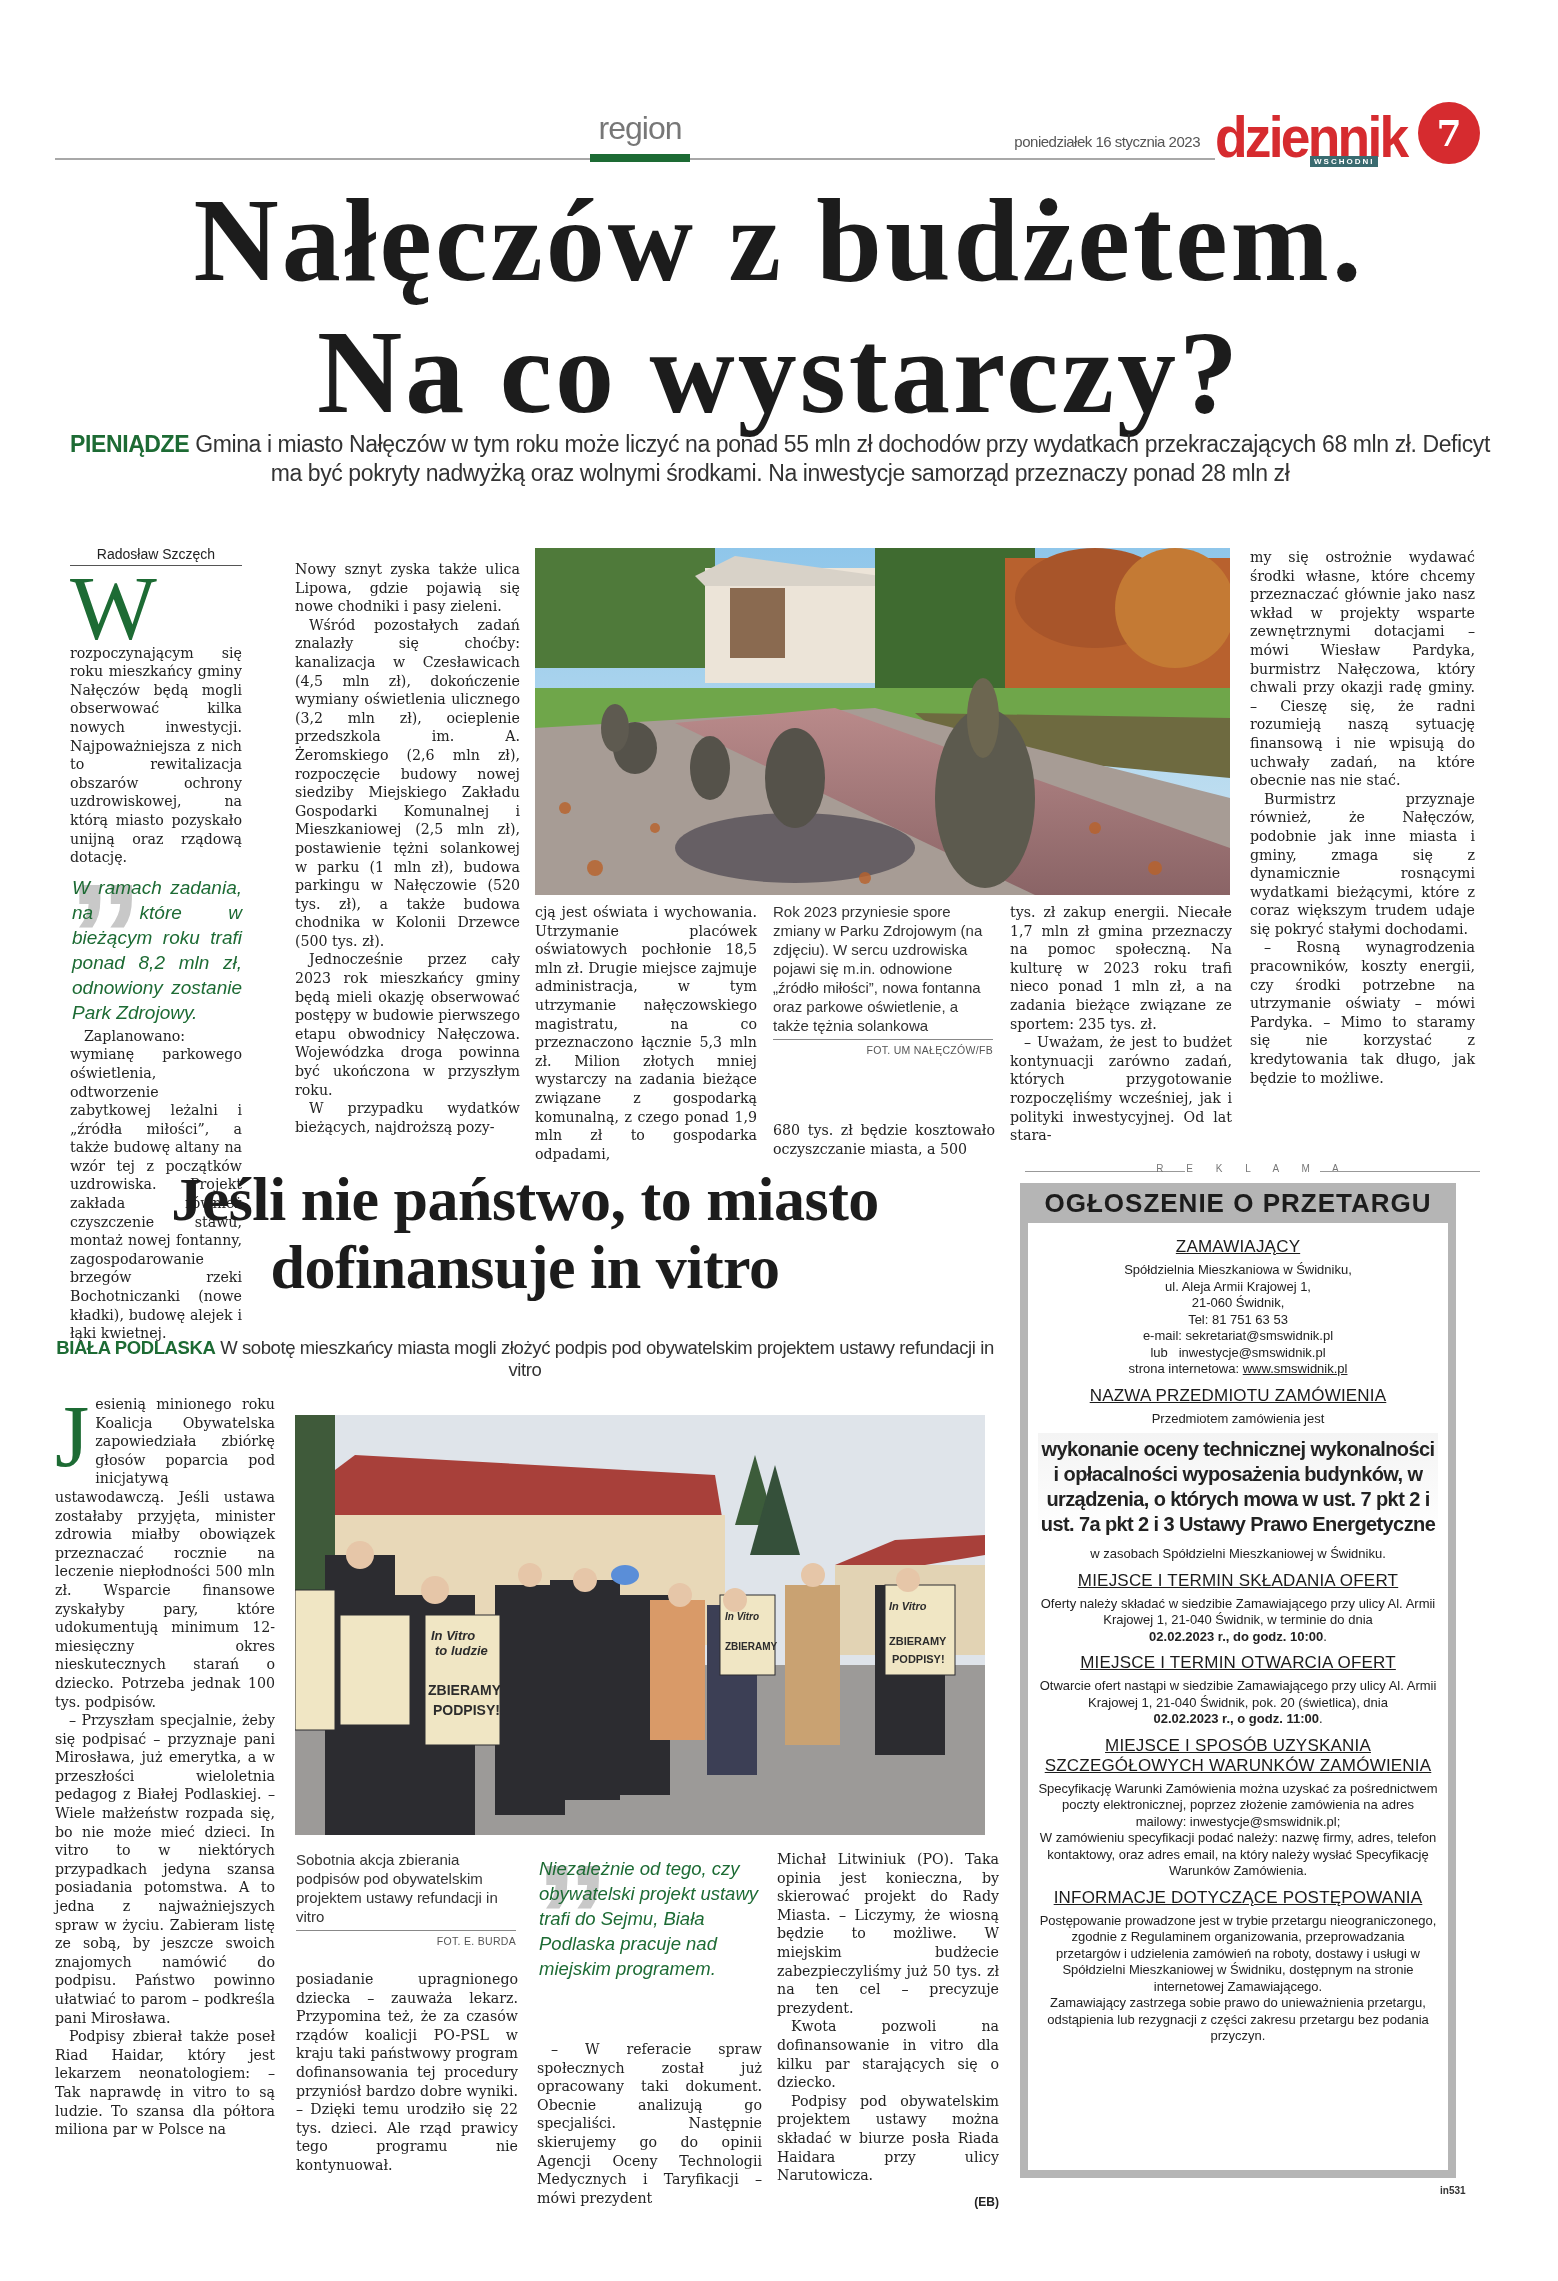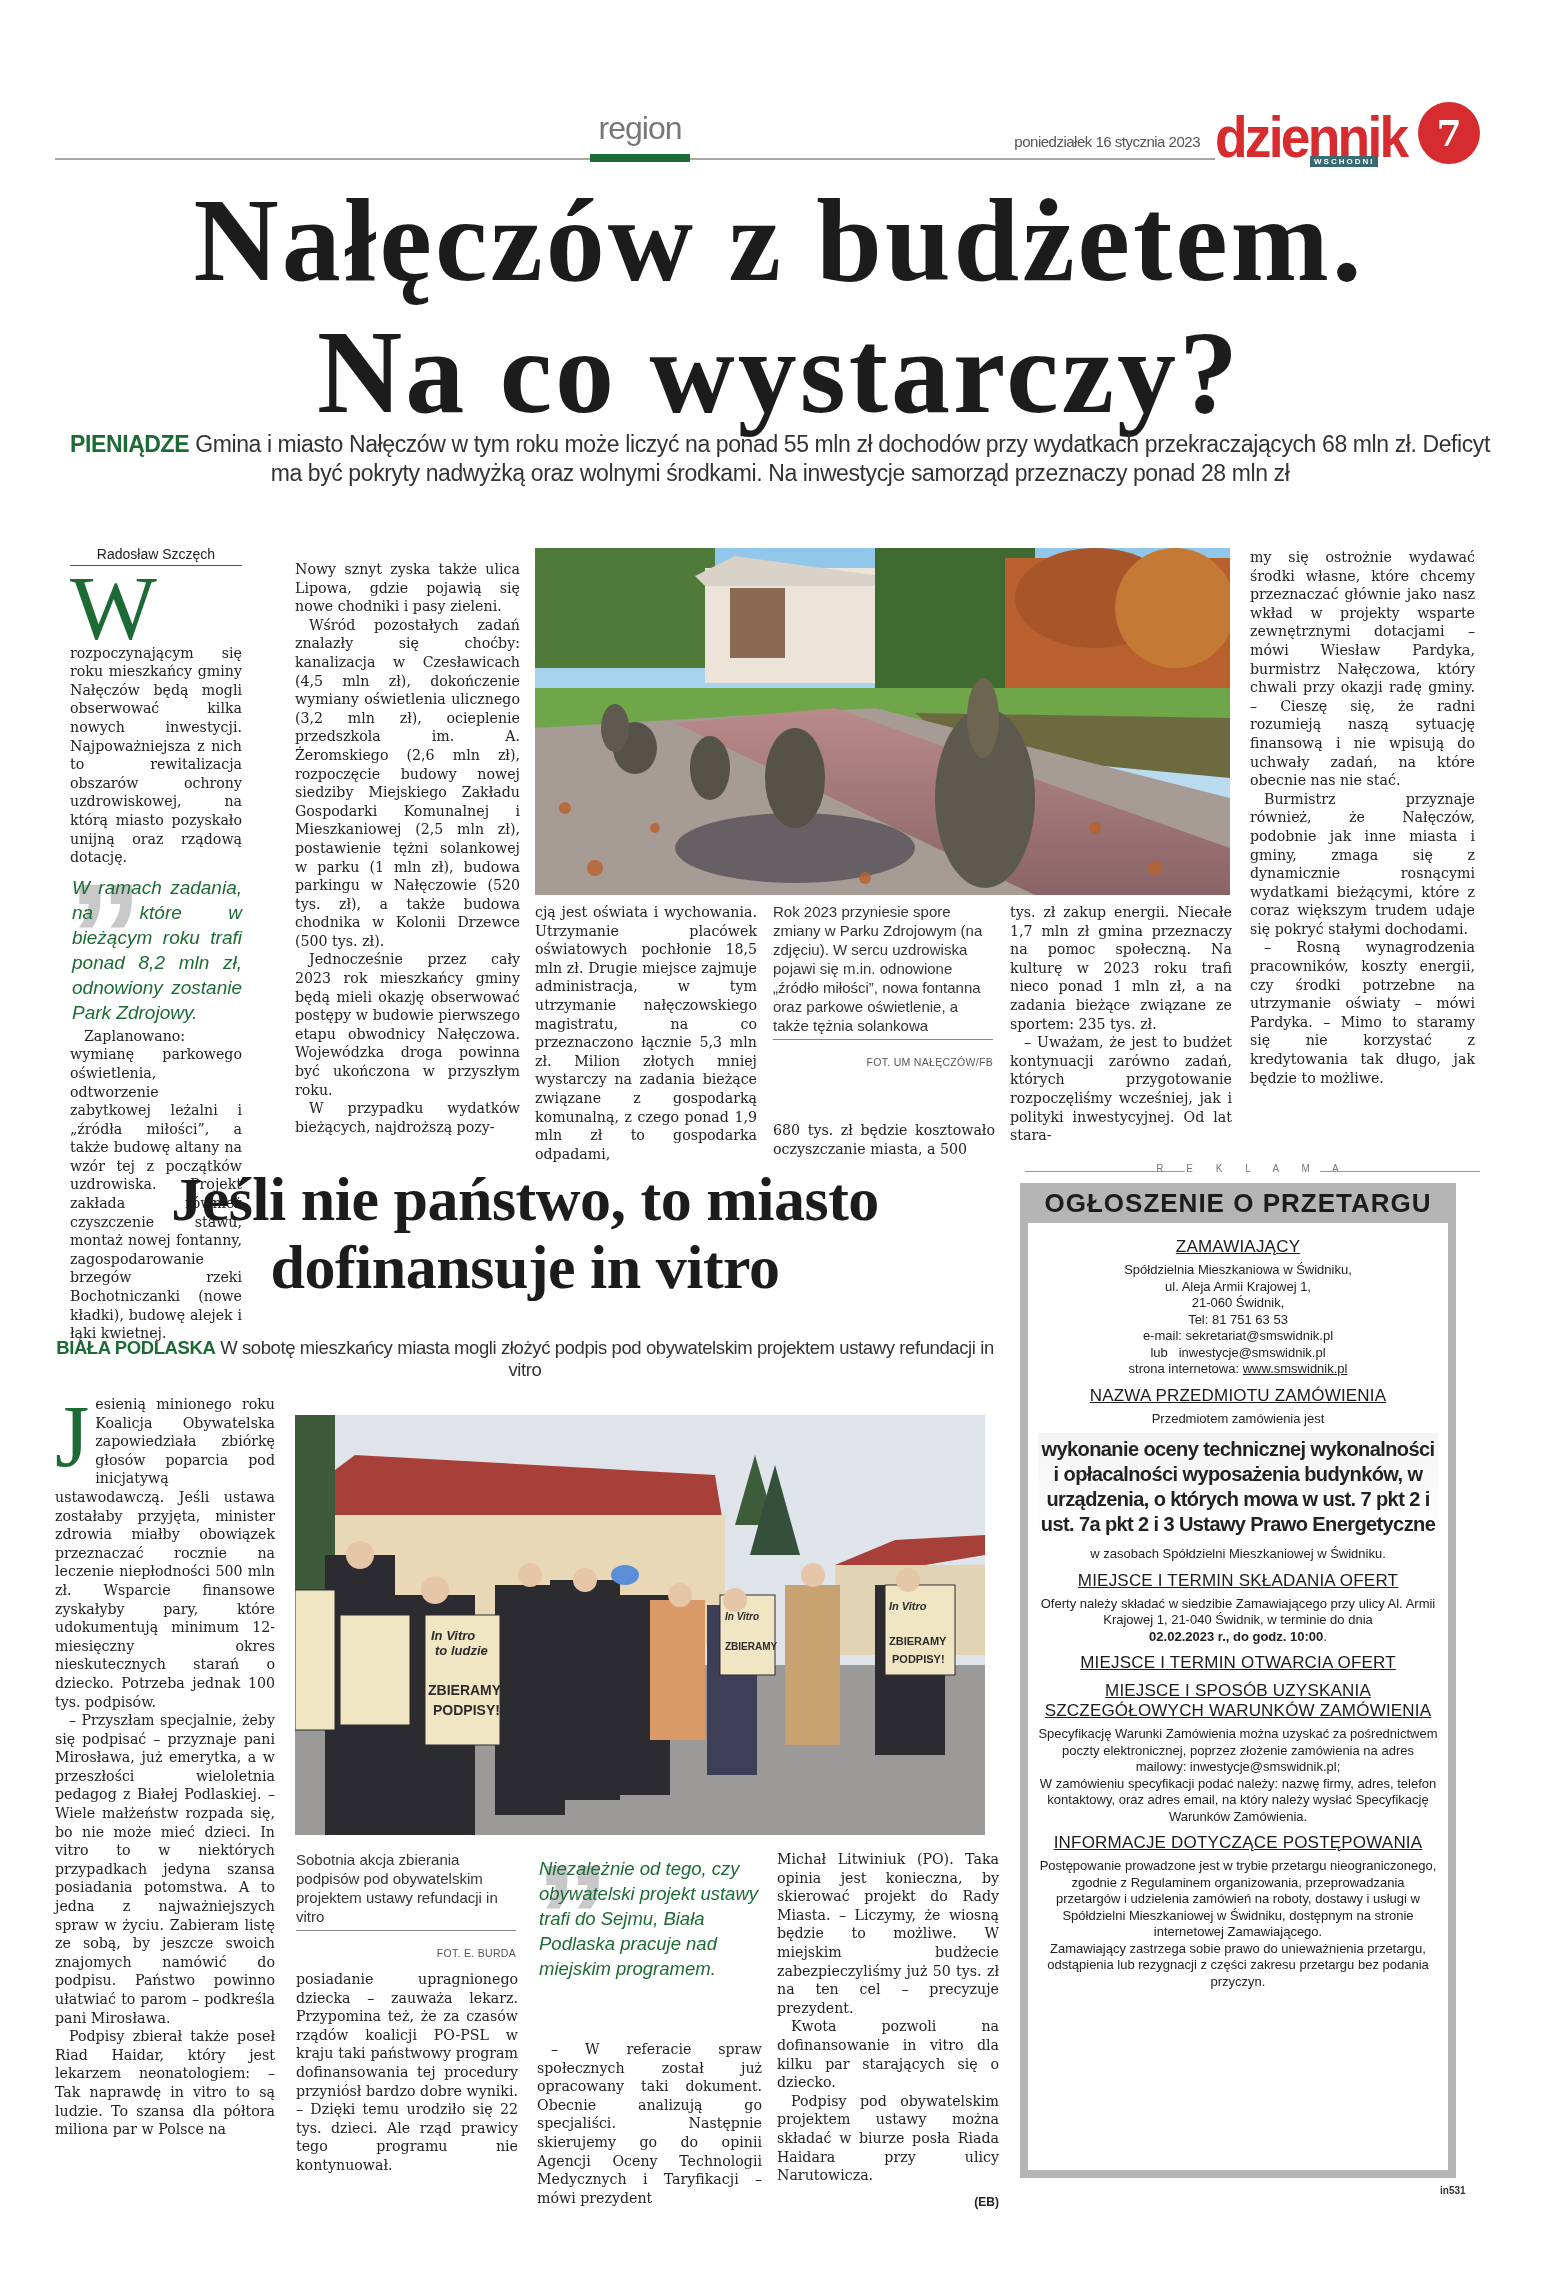--- a/index.html
+++ b/index.html
@@ -39,21 +39,21 @@
   .dropcap { float: left; font-family: "Liberation Serif", serif; font-size: 92px; line-height: 72px; color: #1d6b34;
     margin: 2px 6px 0 0; font-weight: normal; }
   .pullquote { position: relative; font-family: "Liberation Sans", sans-serif; font-style: italic; color: #1d6b34;
     font-size: 19px; line-height: 25px; margin: 8px 0 2px 0; padding-left: 2px; }
   .pullquote .qmark { position: absolute; left: -2px; top: -14px; font-family: "Liberation Sans", sans-serif; font-size: 150px;
     line-height: 150px; color: #c8c8c8; font-style: normal; font-weight: bold; z-index: 0; }
   .pullquote span.qt { position: relative; z-index: 1; }
 
   .caption { font-family: "Liberation Sans", sans-serif; font-size: 15px; line-height: 19px; color: #333; }
   .credit { font-family: "Liberation Sans", sans-serif; font-size: 10.5px; color: #555; text-align: right;
-    border-top: 1.5px solid #888; padding-top: 16px; margin-top: 4px; letter-spacing: 0.3px; }
+    border-top: 1.5px solid #888; padding-top: 4px; margin-top: 4px; letter-spacing: 0.3px; }
 
   
   .photo { overflow: hidden; }
   .photo svg { display: block; width: 100%; height: 100%; }
 
   
   .headline2 { left: 40px; top: 1165px; width: 970px; text-align: center;
     font-family: "Liberation Serif", serif; font-weight: bold; font-size: 62px; line-height: 68px; color: #1c1c1c; letter-spacing: -0.5px; }
   .lead2 { left: 40px; top: 1337px; width: 970px; text-align: center;
     font-family: "Liberation Sans", sans-serif; font-size: 18.5px; line-height: 22px; color: #333; letter-spacing: -0.4px; }
@@ -300,20 +300,24 @@
     <div class="ad-big">wykonanie oceny technicznej wykonalności i opłacalności wyposażenia budynków, w urządzenia, o których mowa w ust. 7 pkt 2 i ust. 7a pkt 2 i 3 Ustawy Prawo Energetyczne</div>
     <div class="ad-p">w zasobach Spółdzielni Mieszkaniowej w Świdniku.</div>
 
     <div class="ad-h">MIEJSCE I TERMIN SKŁADANIA OFERT</div>
     <div class="ad-p">
       <span>Oferty należy składać w siedzibie Zamawiającego przy ulicy Al. Armii Krajowej 1, 21-040 Świdnik, w terminie do dnia</span><br>
       <b>02.02.2023 r., do godz. 10:00</b>.
     </div>
 
     <div class="ad-h">MIEJSCE I TERMIN OTWARCIA OFERT</div>
+    <div class="ad-p">
+      <span>Otwarcie ofert nastąpi w siedzibie Zamawiającego przy ulicy Al. Armii Krajowej 1, 21-040 Świdnik, pok. 20 (świetlica), dnia</span><br>
+      <b>02.02.2023 r., o godz. 11:00</b>.
+    </div>
 
     <div class="ad-h">
       <div>MIEJSCE I SPOSÓB UZYSKANIA</div>
       <div>SZCZEGÓŁOWYCH WARUNKÓW ZAMÓWIENIA</div>
     </div>
     <div class="ad-p">Specyfikację Warunki Zamówienia można uzyskać za pośrednictwem poczty elektronicznej, poprzez złożenie zamówienia na adres mailowy: inwestycje@smswidnik.pl;</div>
     <div class="ad-p" style="margin-top:0;">W zamówieniu specyfikacji podać należy: nazwę firmy, adres, telefon kontaktowy, oraz adres email, na który należy wysłać Specyfikację Warunków Zamówienia.</div>
 
     <div class="ad-h">INFORMACJE DOTYCZĄCE POSTĘPOWANIA</div>
     <div class="ad-p">Postępowanie prowadzone jest w trybie przetargu nieograniczonego, zgodnie z Regulaminem organizowania, przeprowadzania przetargów i udzielenia zamówień na roboty, dostawy i usługi w Spółdzielni Mieszkaniowej w Świdniku, dostępnym na stronie internetowej Zamawiającego.</div>

